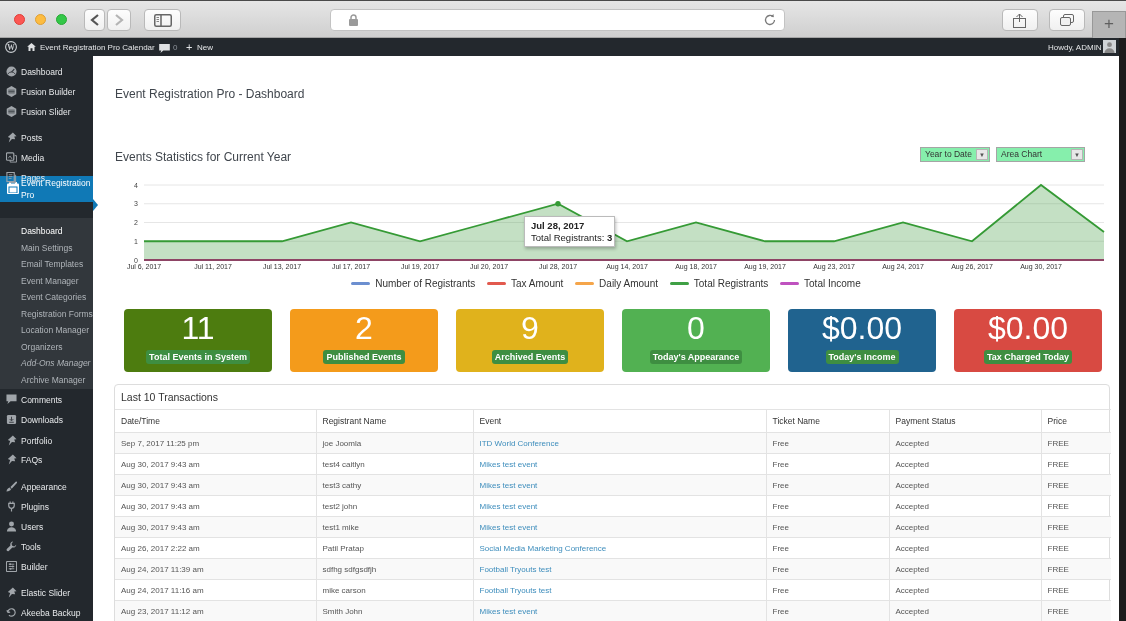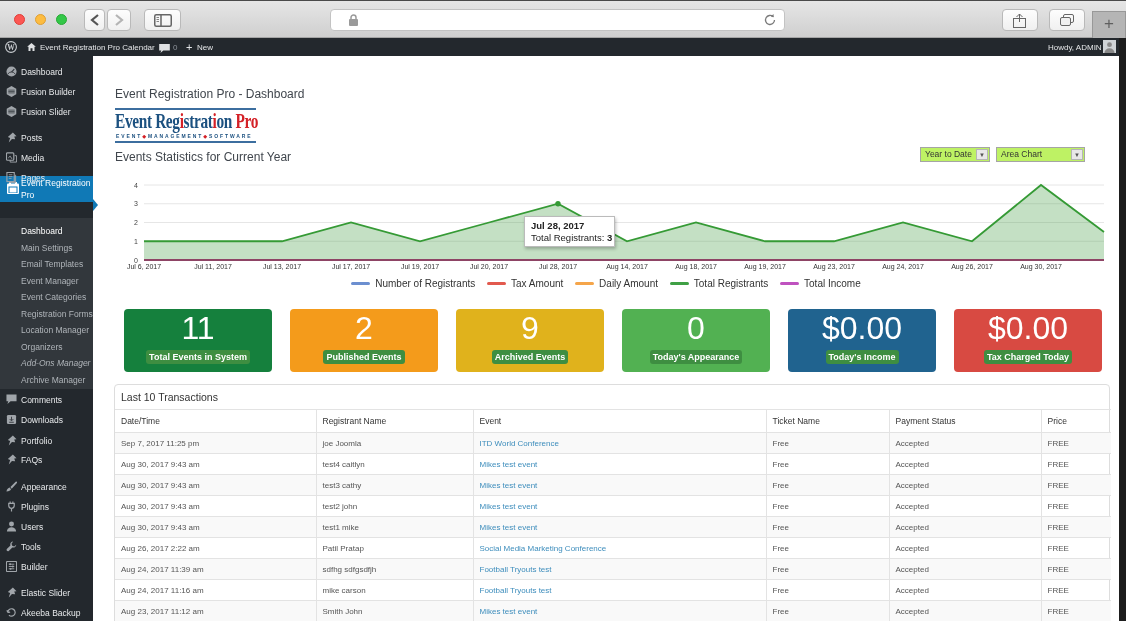--- a/index.html
+++ b/index.html
@@ -30,21 +30,21 @@
 
 #content { position:absolute; left:93px; top:56px; width:1026px; height:565px; background:#fff; }
 h1.pagetitle { position:absolute; left:22px; top:32px; font-size:12px; font-weight:normal; color:#40464d; }
 
 #logo { position:absolute; left:22px; top:108px; width:141px; }
 #logo .line { height:2px; background:#3c6e9f; }
 #logo .main { font-family:"Liberation Serif", serif; font-weight:bold; font-size:21.5px; color:#1c5180; letter-spacing:-0.5px; line-height:23px; white-space:nowrap; transform:scaleX(0.715); transform-origin:0 0; }
 #logo .main .red { color:#d42127; }
 #logo .tag { font-size:5px; font-weight:bold; color:#1c5180; letter-spacing:1.9px; white-space:nowrap; margin:0px 0 2px 1px; width:141px; overflow:hidden; }
 h2.stats { position:absolute; left:22px; top:93px; font-size:12px; font-weight:normal; color:#40464d; }
-.sel { position:absolute; height:15px; background:#bef264; border:1px solid #a5a5a5; font-size:8.5px; color:#333; line-height:13px; padding-left:4px; }
+.sel { position:absolute; height:15px; background:#86efac; border:1px solid #a5a5a5; font-size:8.5px; color:#333; line-height:13px; padding-left:4px; }
 .sel .arr { position:absolute; right:1px; top:1px; width:12px; height:11px; background:#e8e8e8; border:1px solid #b5b5b5; color:#555; font-size:6px; text-align:center; line-height:11px; }
 
 #tooltip { position:absolute; left:431px; top:160px; width:91px; height:31px; background:#fff; border:1px solid #bbb; box-shadow:1px 2px 3px rgba(0,0,0,.25); font-size:9.5px; line-height:12px; color:#222; padding:3px 0 0 6px; }
 
 #legend { position:absolute; left:0; top:222px; width:1017px; text-align:center; font-size:10px; color:#333; white-space:nowrap; }
 #legend .sw { display:inline-block; width:19px; height:3px; border-radius:2px; vertical-align:middle; margin:-2px 5px 0 9px; }
 
 .card { position:absolute; top:253px; width:148px; height:63px; border-radius:4px; color:#fff; text-align:center; }
 .card .num { font-size:32px; line-height:36px; margin-top:1px; }
 .card .pill { display:inline-block; background:#3e8e41; border-radius:3px; font-size:9px; font-weight:bold; padding:2px 3px; margin-top:2px; }
@@ -268,26 +268,20 @@
   </div>
 <div class="mi" style="top:603px;">
     <svg class="ic" viewBox="0 0 12 12">
       <path d="M2 6 a4 4 0 1 1 1.2 2.8 M2 6 L1 3.5 M2 6 L4.5 5.5" fill="none" stroke="#a0a5aa" stroke-width="1.3"></path>
     </svg>
     <span class="tx">Akeeba Backup</span>
   </div>
 
 <div id="content">
   <h1 class="pagetitle" style="top:31px;">Event Registration Pro - Dashboard</h1>
-  <div id="logo" style="top:52px;">
-    <div class="line"></div>
-    <div class="main">Event Reg<span class="red">i</span>strat<span class="red">i</span>on <span class="red">Pro</span></div>
-    <div class="tag">EVENT<span style="color:#d42127;">◆</span>MANAGEMENT<span style="color:#d42127;">◆</span>SOFTWARE</div>
-    <div class="line"></div>
-  </div>
   <h2 class="stats" style="top:94px;">Events Statistics for Current Year</h2>
   <div class="sel" style="left:827px;top:91px;width:70px;">Year to Date<div class="arr">▼</div></div>
   <div class="sel" style="left:903px;top:91px;width:89px;">Area Chart<div class="arr">▼</div></div>
 
   <svg class="abs" style="left:0px;top:114px;" width="1017" height="105">
     <line x1="51" y1="15" x2="1011" y2="15" stroke="#e6e6e6"></line>
     <line x1="51" y1="33.75" x2="1011" y2="33.75" stroke="#e6e6e6"></line>
     <line x1="51" y1="52.5" x2="1011" y2="52.5" stroke="#e6e6e6"></line>
     <line x1="51" y1="71.25" x2="1011" y2="71.25" stroke="#e6e6e6"></line>
     <polygon points="51,71.25 120,71.25 189,71.25 258,52.5 327,71.25 396,52.5 465,33.75 534,71.25 603,52.5 672,71.25 741,71.25 810,52.5 879,71.25 948,15 1011,62 1011,90 51,90" fill="rgba(76,160,76,0.33)"></polygon>
@@ -320,21 +314,21 @@
   </svg>
   <div id="tooltip"><b>Jul 28, 2017</b><br>Total Registrants: <b>3</b></div>
   <div id="legend">
     <span class="sw" style="background:#6c8fd0;"></span>Number of Registrants
     <span class="sw" style="background:#e2594e;"></span>Tax Amount
     <span class="sw" style="background:#f5a54a;"></span>Daily Amount
     <span class="sw" style="background:#3fa045;"></span>Total Registrants
     <span class="sw" style="background:#bf52bf;"></span>Total Income
   </div>
 
-  <div class="card" style="left:31px;background:#15803d;"><div class="num">11</div><div class="pill">Total Events in System</div></div>
+  <div class="card" style="left:31px;background:#4d7c0f;"><div class="num">11</div><div class="pill">Total Events in System</div></div>
   <div class="card" style="left:197px;background:#f49b1b;"><div class="num">2</div><div class="pill">Published Events</div></div>
   <div class="card" style="left:363px;background:#e0b21c;"><div class="num">9</div><div class="pill">Archived Events</div></div>
   <div class="card" style="left:529px;background:#52b152;"><div class="num">0</div><div class="pill">Today's Appearance</div></div>
   <div class="card" style="left:695px;background:#20638f;"><div class="num">$0.00</div><div class="pill">Today's Income</div></div>
   <div class="card" style="left:861px;background:#d84a42;"><div class="num">$0.00</div><div class="pill">Tax Charged Today</div></div>
 
   <div id="panel">
     <h3>Last 10 Transactions</h3>
     <table>
       <colgroup>

